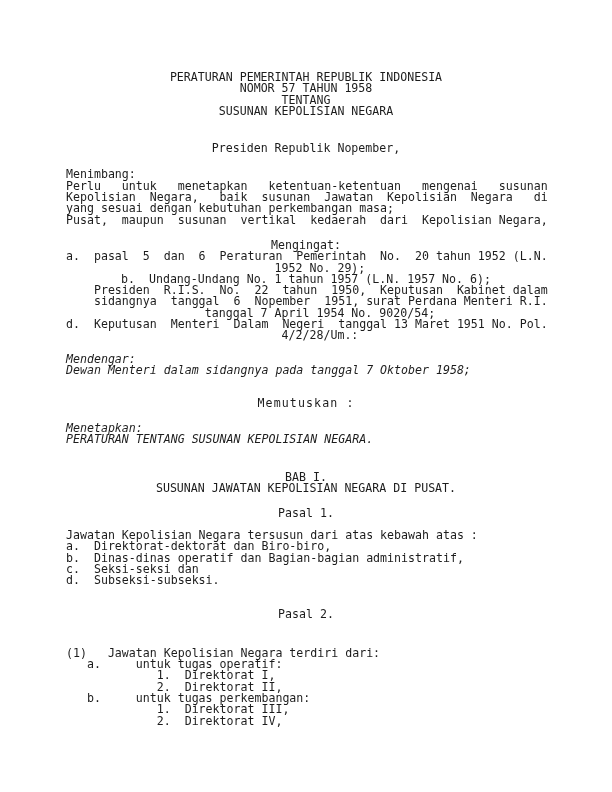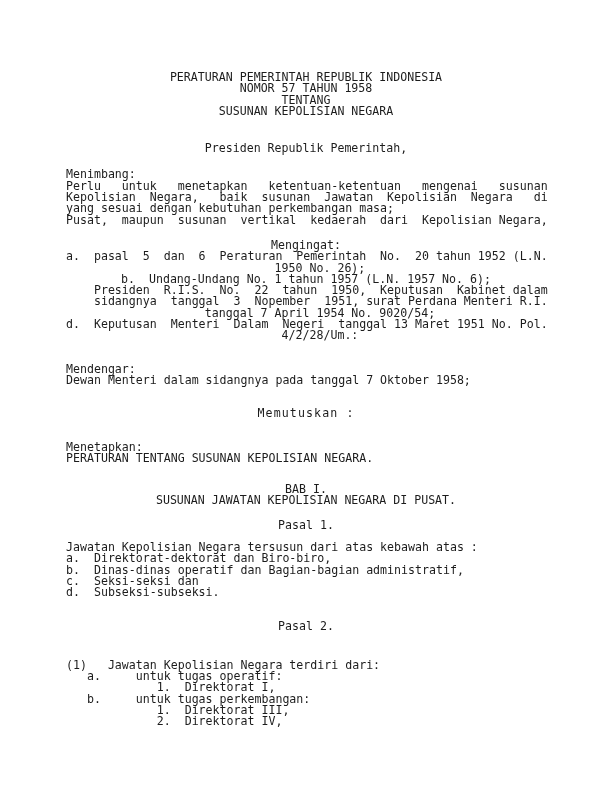--- a/index.html
+++ b/index.html
@@ -27,58 +27,58 @@
   .sec { width: 480px; }
   .line {
     white-space: pre;
     height: 11.3px;
   }
   .center .line { text-align: center; }
   
   .sec-presiden        { margin-top: 26px; }
   .sec-menimbang       { margin-top: 15px; }
   .sec-mengingat       { margin-top: 14px; text-align: center; }
-  .sec-mendengar       { margin-top: 22px; }
+  .sec-mendengar       { margin-top: 12px; font-style: italic; }
   .sec-memutuskan      { margin-top: 22px; }
   .sec-memutuskan .line { letter-spacing: 1.1px; }
-  .sec-menetapkan      { margin-top: 22px; }
-  .sec-bab-1           { margin-top: 20px; }
+  .sec-menetapkan      { margin-top: 13px; font-style: italic; }
+  .sec-bab-1           { margin-top: 27px; }
   .sec-pasal-1-heading { margin-top: 13px; }
   .sec-pasal-1-body    { margin-top: 11px; }
   .sec-pasal-2-heading { margin-top: 22px; }
   .sec-pasal-2-body    { margin-top: 28px; }
 </style>
 </head>
 <body>
 
 <div class="page" style="background: rgb(255, 255, 255); color: rgb(28, 28, 28);">
   <div class="doc">
       <div class="sec sec-title center">
         <div class="line">PERATURAN PEMERINTAH REPUBLIK INDONESIA</div>
         <div class="line">NOMOR 57 TAHUN 1958</div>
         <div class="line">TENTANG</div>
         <div class="line">SUSUNAN KEPOLISIAN NEGARA</div>
       </div>
       <div class="sec sec-presiden center">
-        <div class="line">Presiden Republik Pemerintah,</div>
+        <div class="line">Presiden Republik Nopember,</div>
       </div>
       <div class="sec sec-menimbang">
         <div class="line">Menimbang:</div>
         <div class="line">Perlu   untuk   menetapkan   ketentuan-ketentuan   mengenai   susunan</div>
         <div class="line">Kepolisian  Negara,   baik  susunan  Jawatan  Kepolisian  Negara   di</div>
         <div class="line">yang sesuai dengan kebutuhan perkembangan masa;</div>
         <div class="line">Pusat,  maupun  susunan  vertikal  kedaerah  dari  Kepolisian Negara,</div>
       </div>
       <div class="sec sec-mengingat">
         <div class="line">Mengingat:</div>
         <div class="line">a.  pasal  5  dan  6  Peraturan  Pemerintah  No.  20 tahun 1952 (L.N.</div>
-        <div class="line">    1950 No. 26);</div>
+        <div class="line">    1952 No. 29);</div>
         <div class="line">b.  Undang-Undang No. 1 tahun 1957 (L.N. 1957 No. 6);</div>
         <div class="line">    Presiden  R.I.S.  No.  22  tahun  1950,  Keputusan  Kabinet dalam</div>
-        <div class="line">    sidangnya  tanggal  3  Nopember  1951, surat Perdana Menteri R.I.</div>
+        <div class="line">    sidangnya  tanggal  6  Nopember  1951, surat Perdana Menteri R.I.</div>
         <div class="line">    tanggal 7 April 1954 No. 9020/54;</div>
         <div class="line">d.  Keputusan  Menteri  Dalam  Negeri  tanggal 13 Maret 1951 No. Pol.</div>
         <div class="line">    4/2/28/Um.:</div>
       </div>
       <div class="sec sec-mendengar">
         <div class="line">Mendengar:</div>
         <div class="line">Dewan Menteri dalam sidangnya pada tanggal 7 Oktober 1958;</div>
       </div>
       <div class="sec sec-memutuskan center">
         <div class="line">Memutuskan :</div>
@@ -101,18 +101,19 @@
         <div class="line">c.  Seksi-seksi dan</div>
         <div class="line">d.  Subseksi-subseksi.</div>
       </div>
       <div class="sec sec-pasal-2-heading center">
         <div class="line">Pasal 2.</div>
       </div>
       <div class="sec sec-pasal-2-body">
         <div class="line">(1)   Jawatan Kepolisian Negara terdiri dari:</div>
         <div class="line">   a.     untuk tugas operatif:</div>
         <div class="line">             1.  Direktorat I,</div>
+        <div class="line">             2.  Direktorat II,</div>
         <div class="line">   b.     untuk tugas perkembangan:</div>
         <div class="line">             1.  Direktorat III,</div>
         <div class="line">             2.  Direktorat IV,</div>
       </div>
     </div>
 </div>
 
 </body></html>

